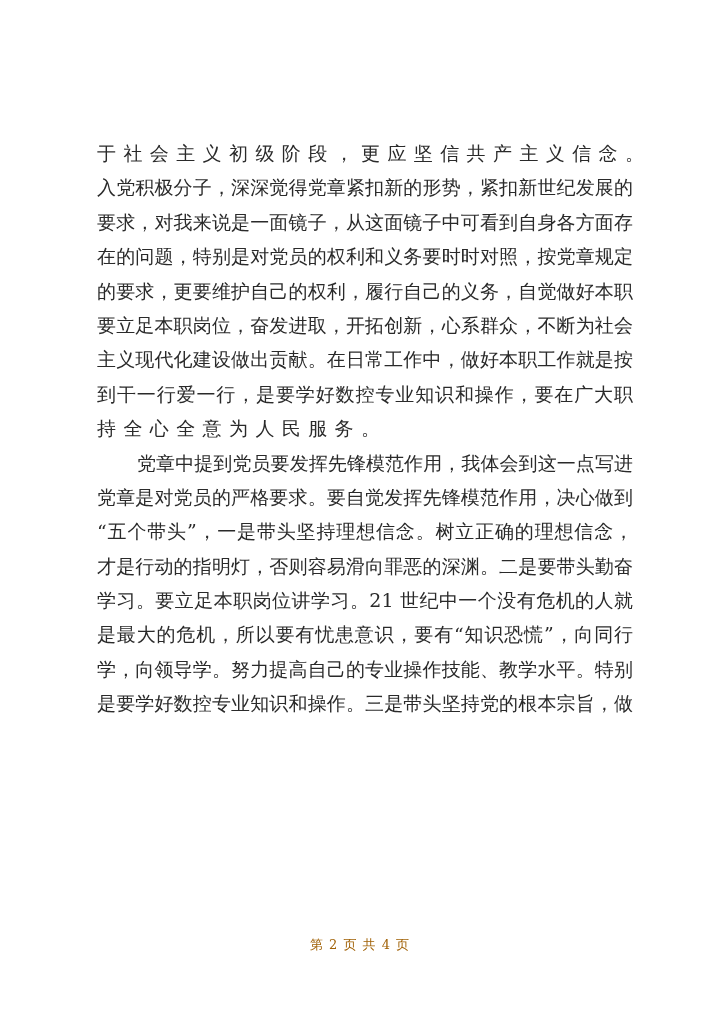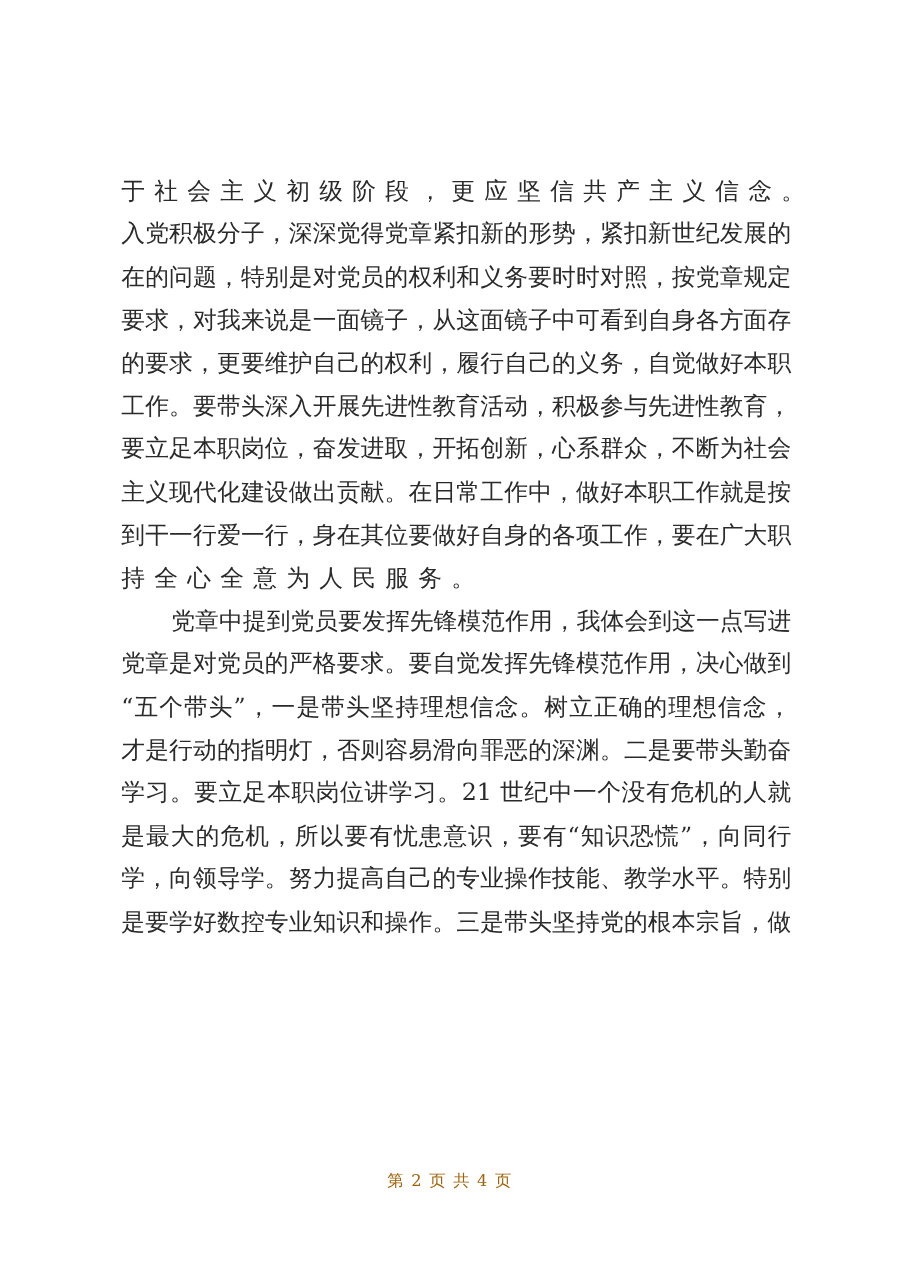--- a/index.html
+++ b/index.html
@@ -57,27 +57,26 @@
 </style>
 </head>
 <body>
 
 <div class="page">
   <div class="content">
 
     <div class="line last">于社会主义初级阶段，更应坚信共产主义信念。</div>
 
     <div class="line">入党积极分子，深深觉得党章紧扣新的形势，紧扣新世纪发展的</div>
+    <div class="line">要求，对我来说是一面镜子，从这面镜子中可看到自身各方面存</div>
     <div class="line">在的问题，特别是对党员的权利和义务要时时对照，按党章规定</div>
-    <div class="line">要求，对我来说是一面镜子，从这面镜子中可看到自身各方面存</div>
     <div class="line">的要求，更要维护自己的权利，履行自己的义务，自觉做好本职</div>
-    <div class="line">工作。要带头深入开展先进性教育活动，积极参与先进性教育，</div>
     <div class="line">要立足本职岗位，奋发进取，开拓创新，心系群众，不断为社会</div>
     <div class="line">主义现代化建设做出贡献。在日常工作中，做好本职工作就是按</div>
-    <div class="line">到干一行爱一行，身在其位要做好自身的各项工作，要在广大职</div>
+    <div class="line">到干一行爱一行，是要学好数控专业知识和操作，要在广大职</div>
     <div class="line last">持全心全意为人民服务。</div>
 
     <div class="line indent">党章中提到党员要发挥先锋模范作用，我体会到这一点写进</div>
     <div class="line">党章是对党员的严格要求。要自觉发挥先锋模范作用，决心做到</div>
     <div class="line">“五个带头”，一是带头坚持理想信念。树立正确的理想信念，</div>
     <div class="line">才是行动的指明灯，否则容易滑向罪恶的深渊。二是要带头勤奋</div>
     <div class="line">学习。要立足本职岗位讲学习。21 世纪中一个没有危机的人就</div>
     <div class="line">是最大的危机，所以要有忧患意识，要有“知识恐慌”，向同行</div>
     <div class="line">学，向领导学。努力提高自己的专业操作技能、教学水平。特别</div>
     <div class="line">是要学好数控专业知识和操作。三是带头坚持党的根本宗旨，做</div>

